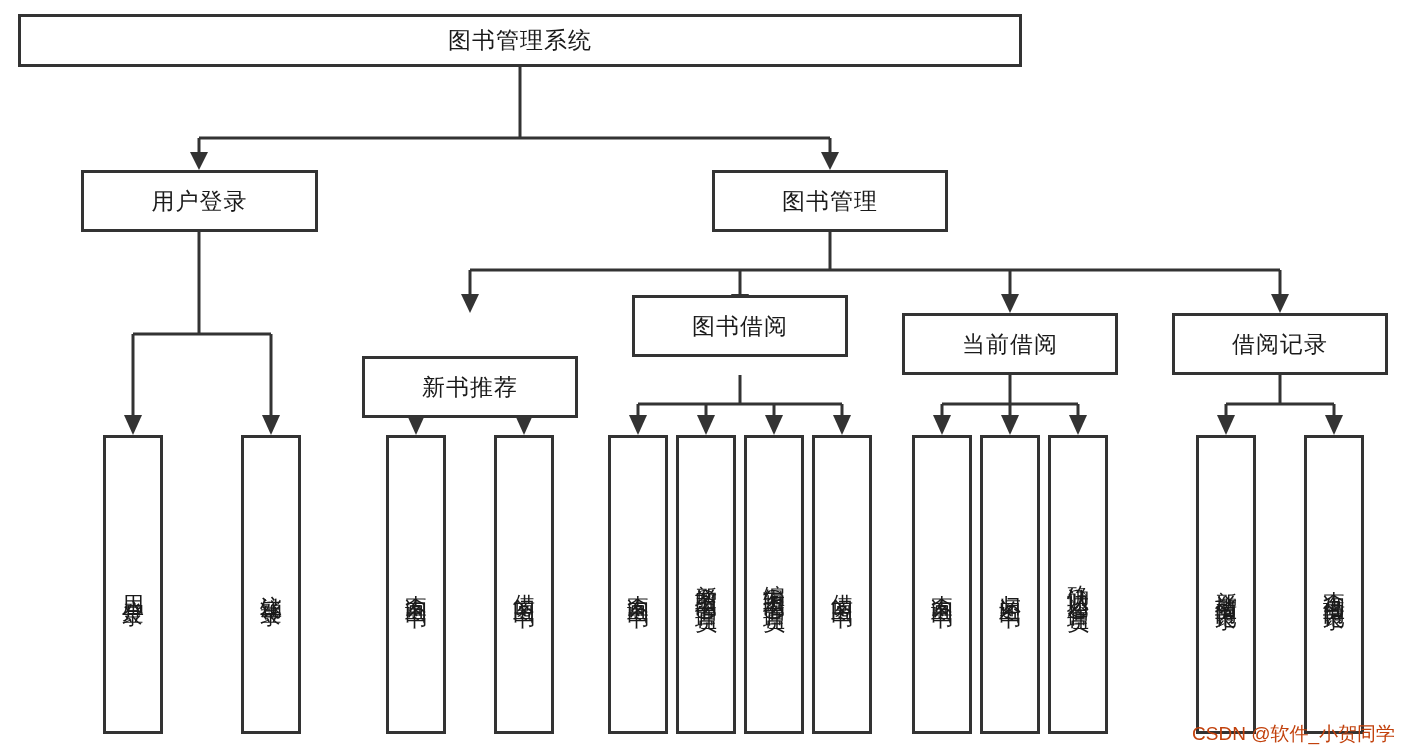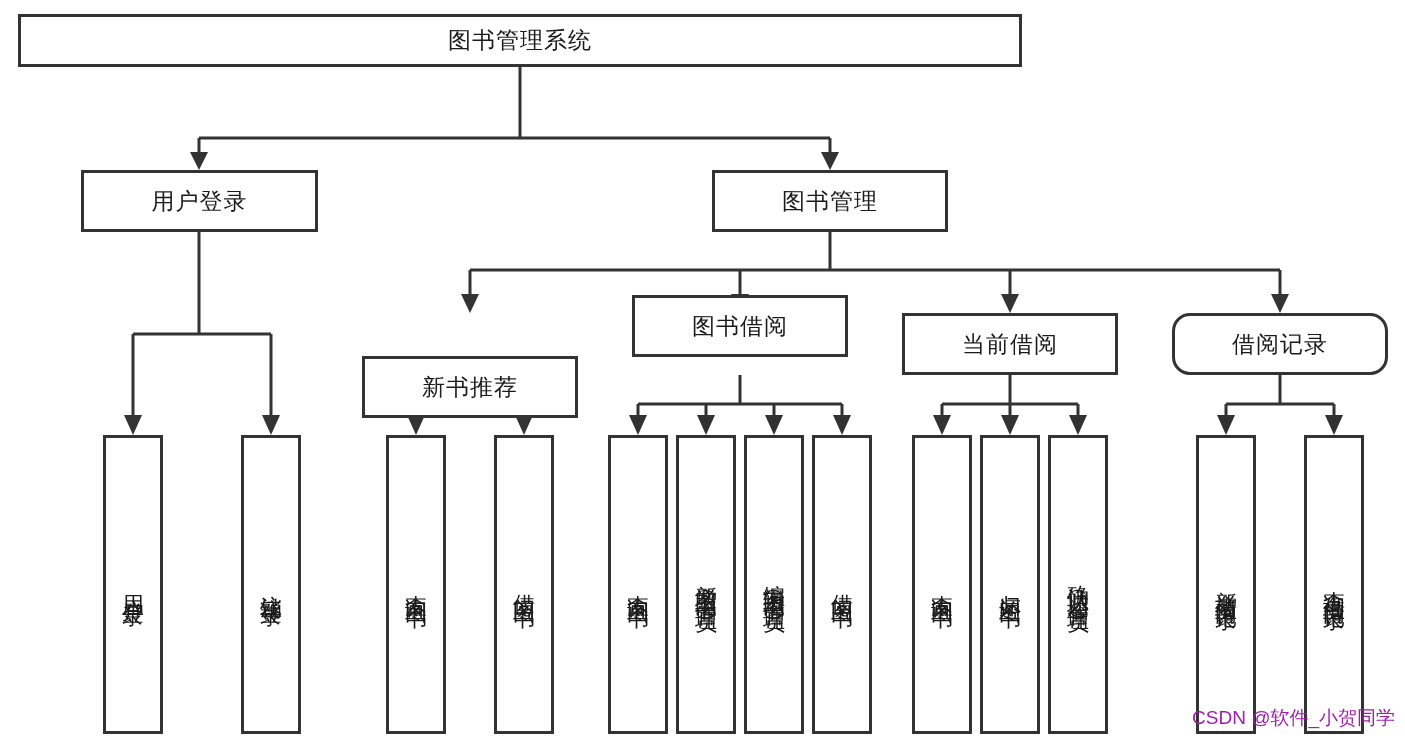--- a/index.html
+++ b/index.html
@@ -41,24 +41,24 @@
     stroke: #333333;
     stroke-width: 3;
     fill: none;
   }
   .arrow-head {
     fill: #333333;
   }
   .watermark {
     position: absolute;
     right: 10px;
-    bottom: 16px;
+    bottom: 0;
     font-family: "Liberation Sans", "DejaVu Sans", sans-serif;
     font-size: 19px;
-    color: #a21caf;
+    color: #c2410c;
     white-space: nowrap;
     pointer-events: none;
   }
   .node-box {
     position: absolute;
     box-sizing: border-box;
     border: 3px solid #333333;
     background: #ffffff;
   }
   .node-box-label {
@@ -158,21 +158,21 @@
 
 <div class="node-box" style="left:362px; top:313px; width:216px; height:62px;margin-top:43px;">
   <div class="node-box-label">新书推荐</div>
 </div>
 <div class="node-box" style="left:632px; top:295px; width:216px; height:62px;">
   <div class="node-box-label">图书借阅</div>
 </div>
 <div class="node-box" style="left:902px; top:313px; width:216px; height:62px;font-family:Liberation Mono, monospace;">
   <div class="node-box-label">当前借阅</div>
 </div>
-<div class="node-box" style="left:1172px; top:313px; width:216px; height:62px;border-radius:18px;">
+<div class="node-box" style="left:1172px; top:313px; width:216px; height:62px;">
   <div class="node-box-label">借阅记录</div>
 </div>
 
 <div class="node-box" style="left:103px; top:435px; width:60px; height:299px;">
   <div class="leaf-label-wrap">
     <span class="leaf-text">用户登录</span>
   </div>
 </div>
 <div class="node-box" style="left:241px; top:435px; width:60px; height:299px;">
   <div class="leaf-label-wrap">

